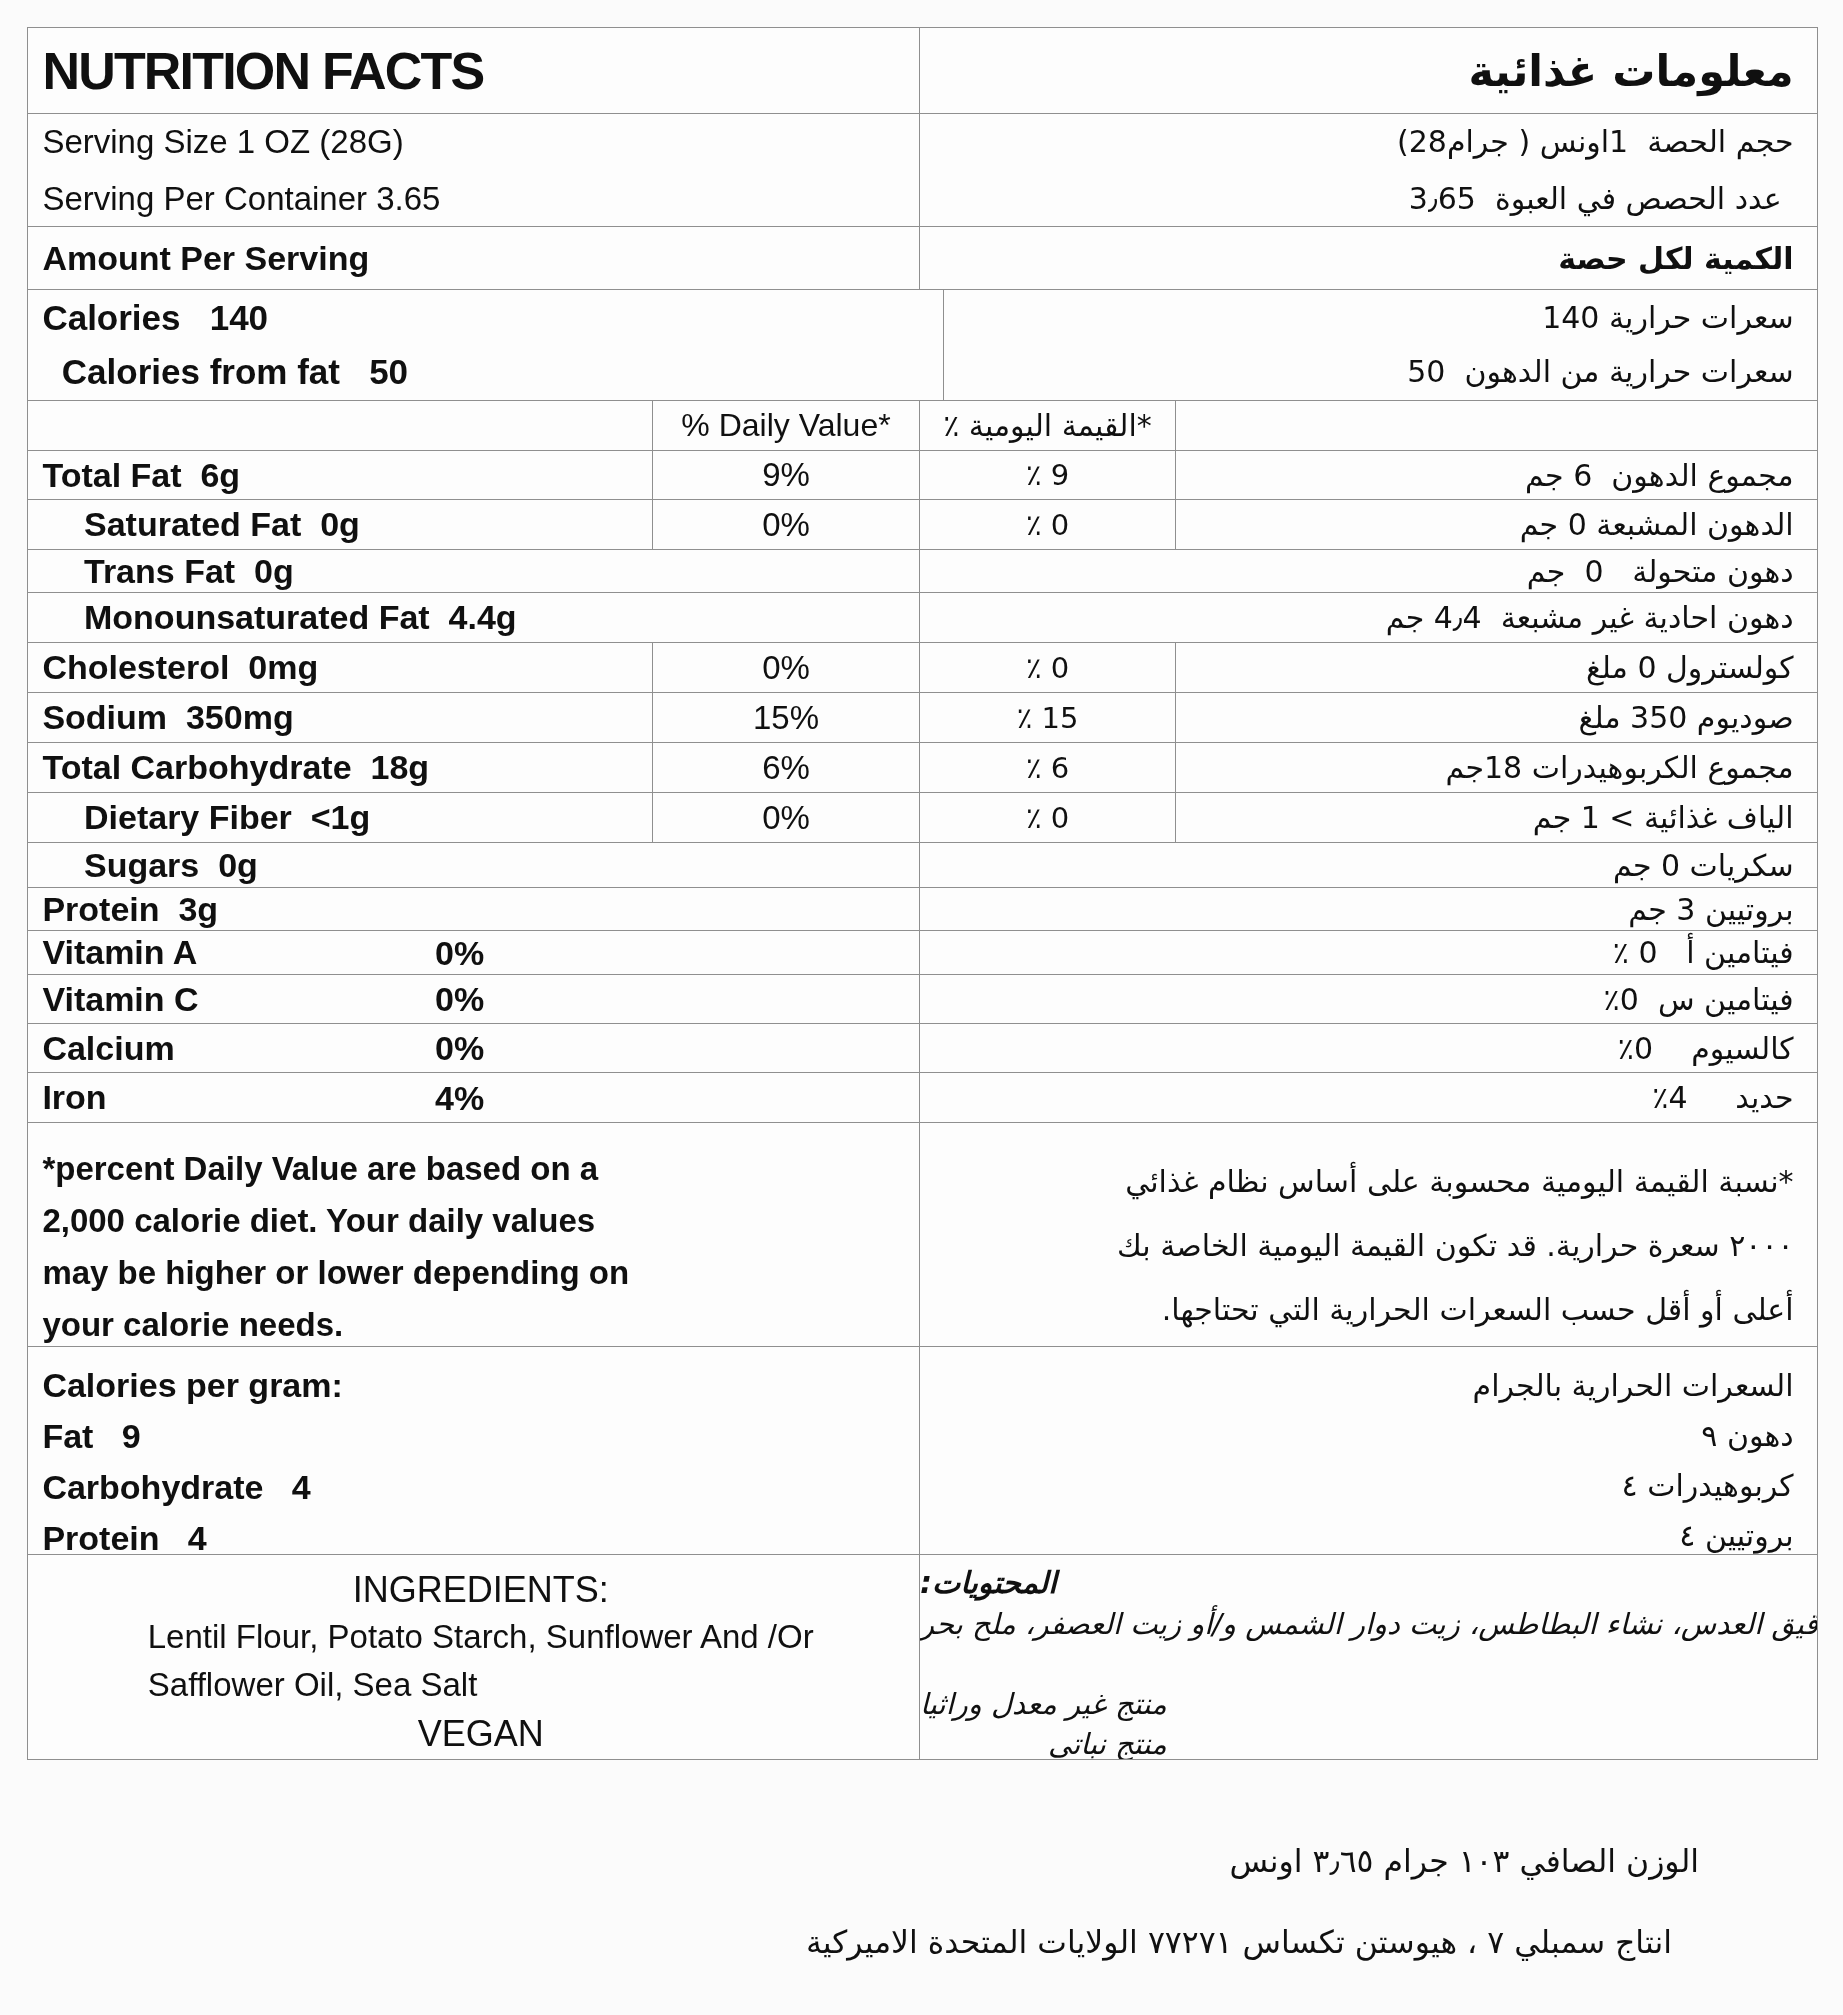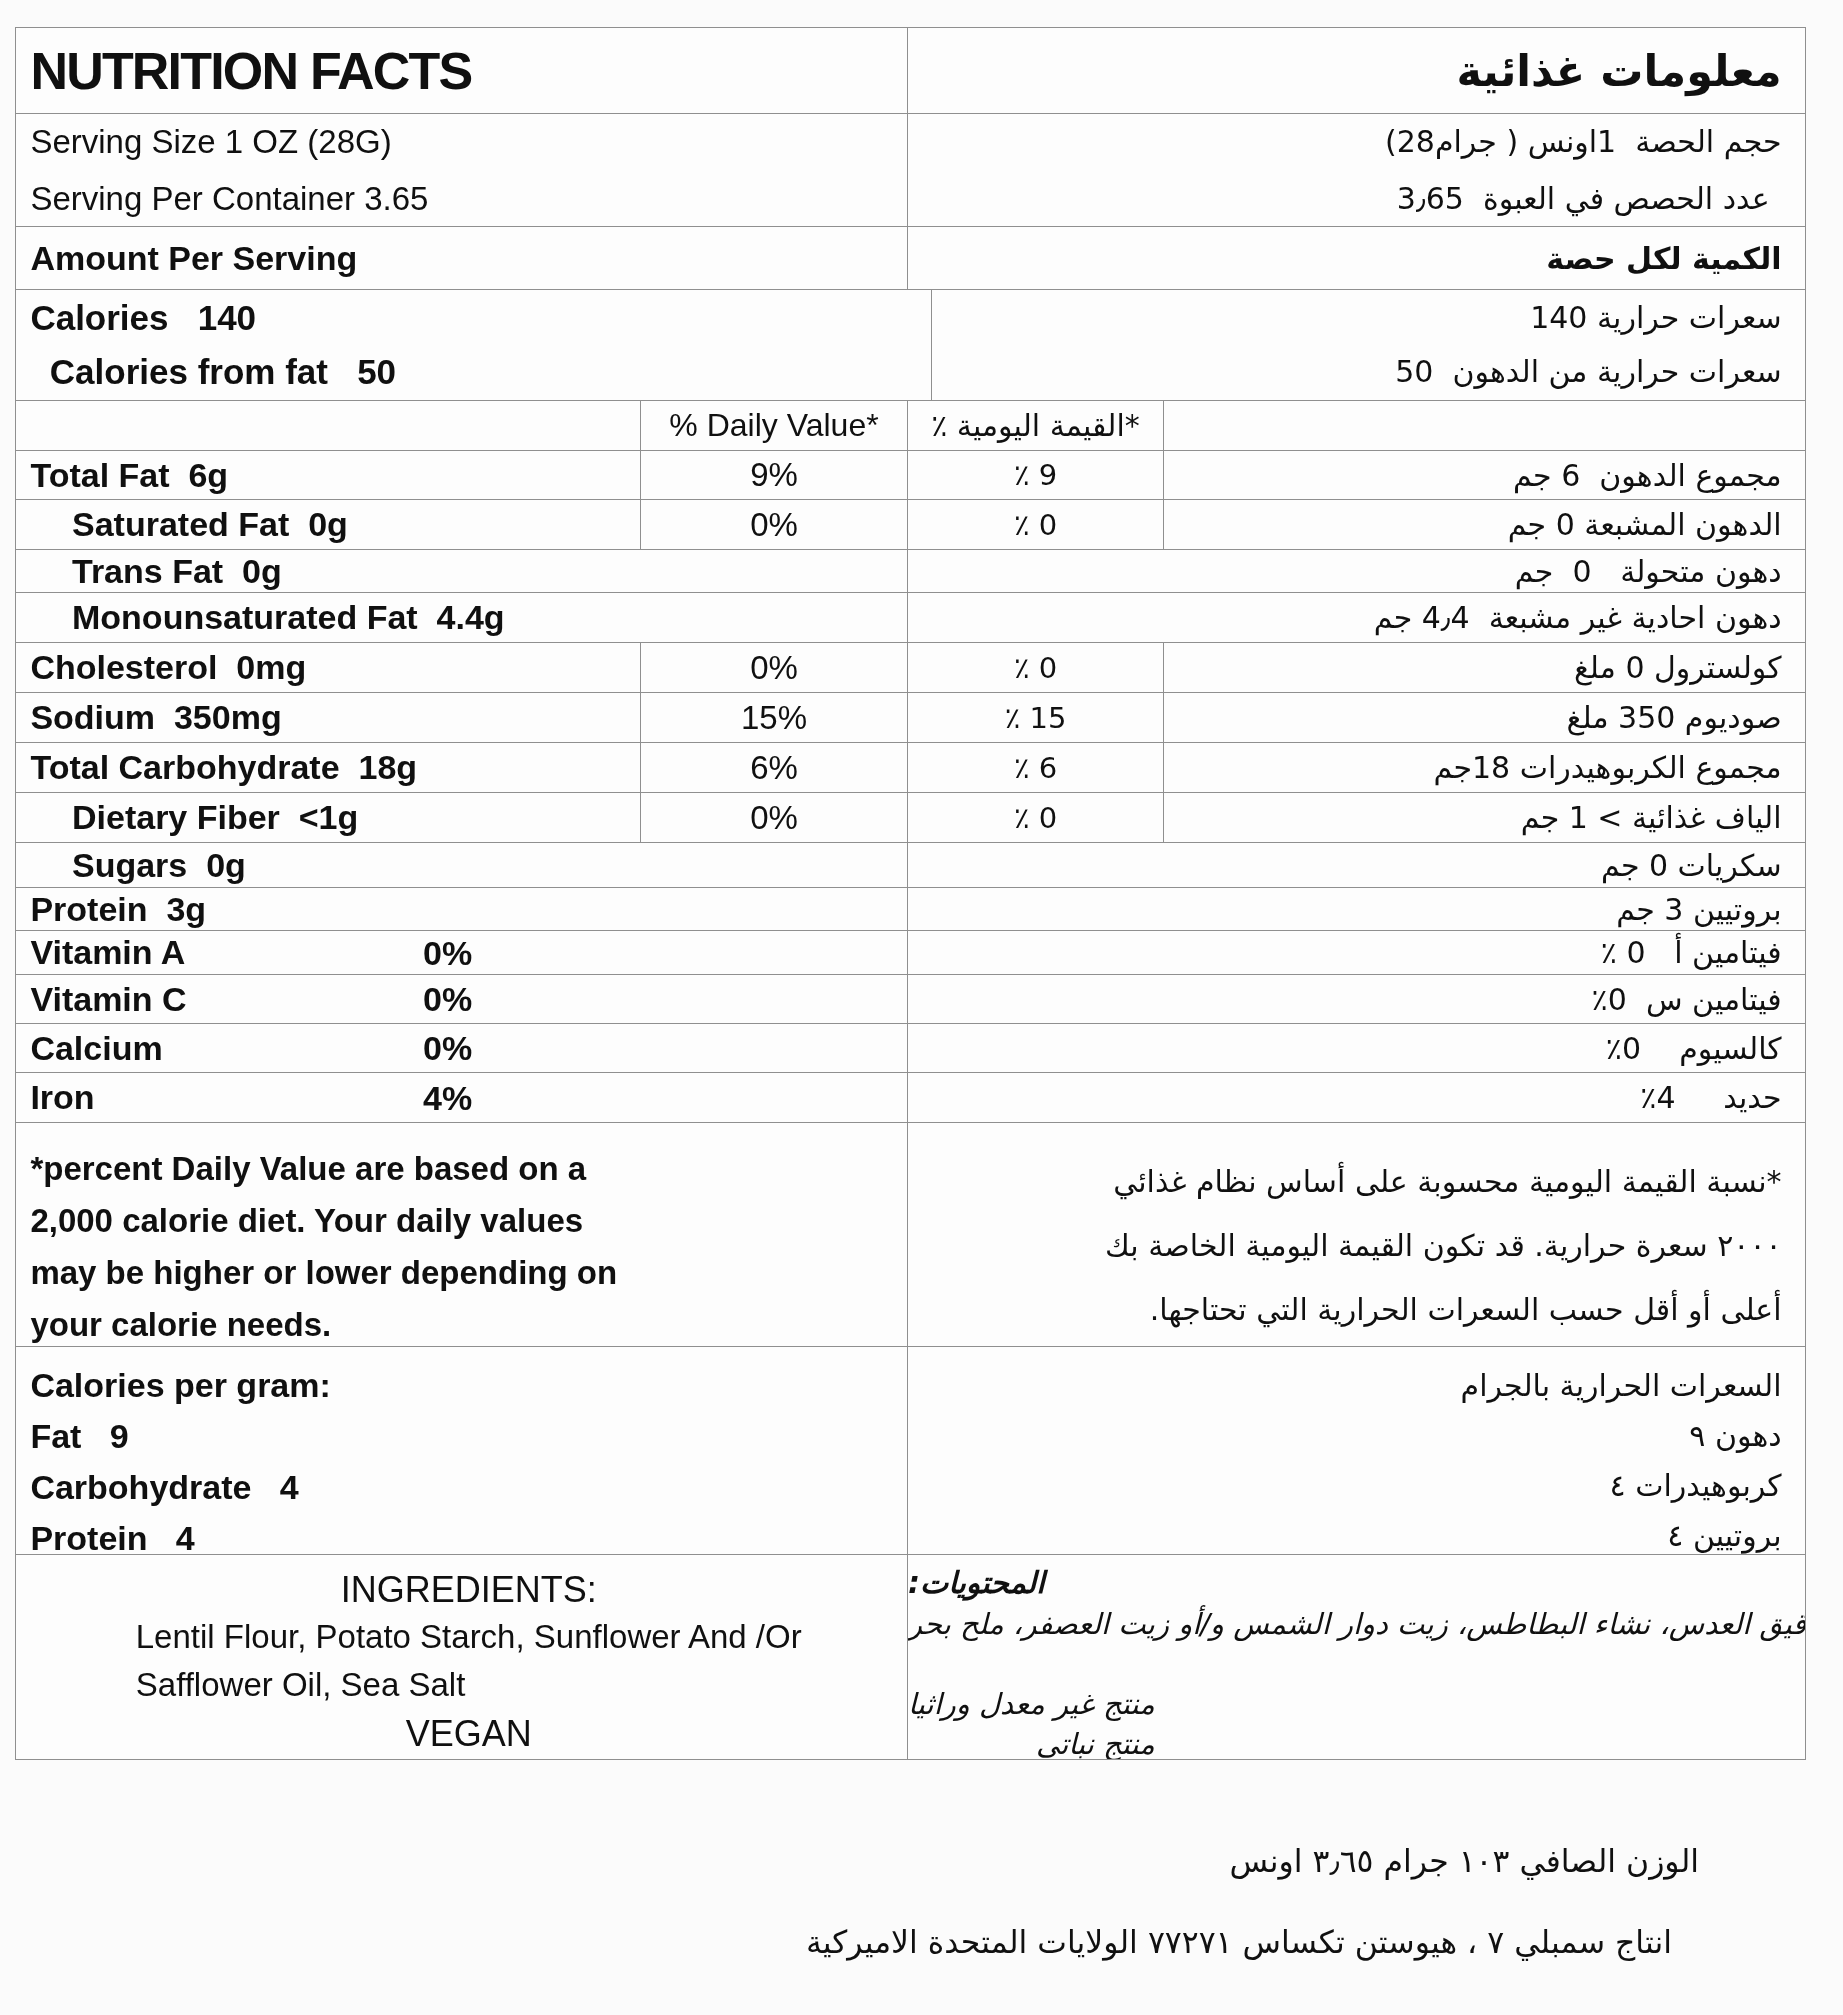--- a/index.html
+++ b/index.html
@@ -8,21 +8,21 @@
   }
   html,body{margin:0;padding:0;}
   body{
     width:1843px;height:2015px;
     background:#fbfbfb;
     font-family:"Liberation Sans", sans-serif;
     color:var(--ink);
     overflow:hidden;
   }
   .sheet{
-    position:absolute;left:15px;top:27px;
+    position:absolute;left:27px;top:27px;
     width:1789px;
     border:1.8px solid var(--line);
     background:#fdfdfd;
     box-sizing:content-box;
   }
   .row{
     display:grid;
     grid-template-columns:624px 267px 257px 641px;
     border-top:1.8px solid var(--line);
     box-sizing:border-box;

